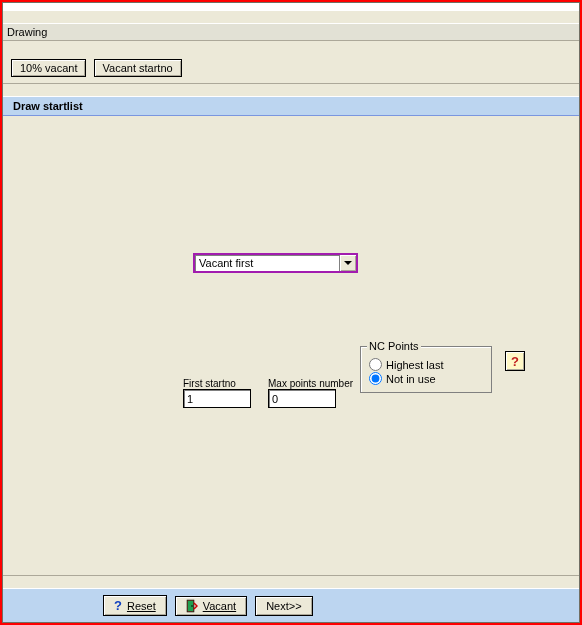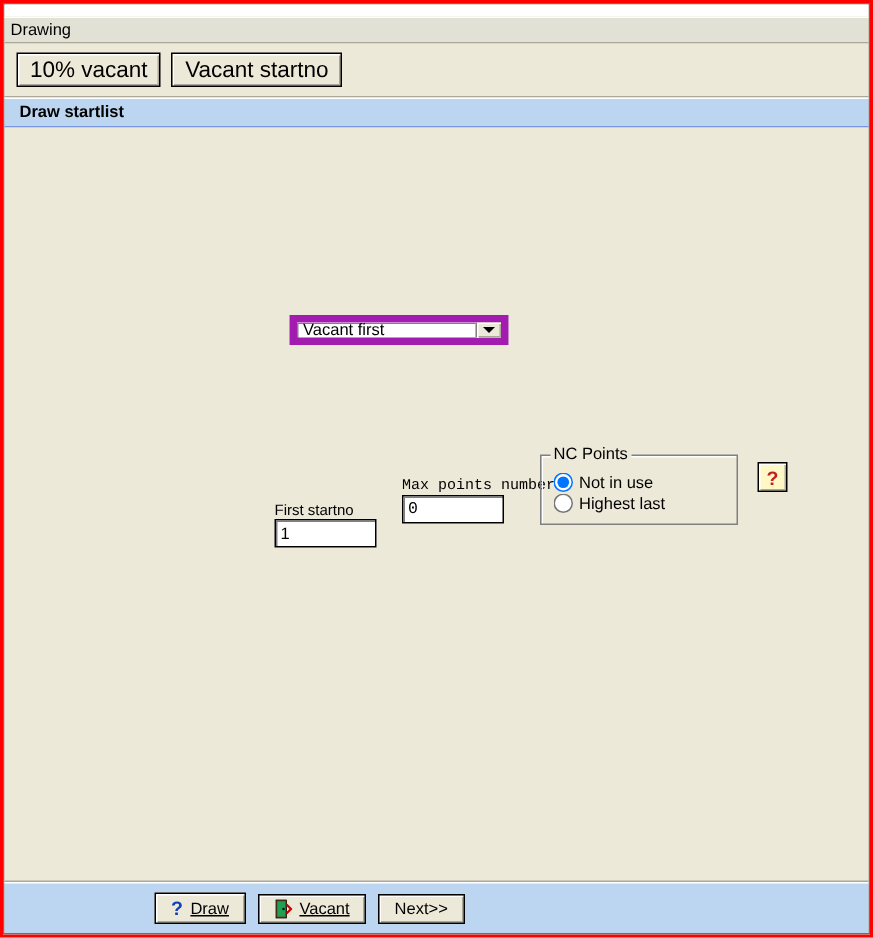--- a/index.html
+++ b/index.html
@@ -13,20 +13,21 @@
     border: 2px solid red;
     overflow: hidden;
   }
   .inner {
     border: 1px solid #716f64;
     box-sizing: border-box;
     width: 100%;
     height: 100%;
     display: flex;
     flex-direction: column;
+    gap: 12px;
   }
   .title-sliver {
     height: 8px;
     background: #fff;
     display: flex;
     align-items: flex-start;
     padding-left: 6px;
     color: #c00;
     font-size: 9px;
     overflow: hidden;
@@ -45,21 +46,21 @@
     border-bottom: 1px solid #aca899;
   }
   .btn {
     display: inline-flex;
     align-items: center;
     background: #ece9d8;
     border: 1px solid #000;
     box-shadow: inset 1px 1px 0 #fff, inset -1px -1px 0 #aca899;
     padding: 2px 8px;
     font-family: inherit;
-    font-size: 15px;
+    font-size: 11px;
     cursor: pointer;
     min-height: 18px;
     margin-right: 4px;
   }
   .section-header {
     background: #bcd5f0;
     border-top: 1px solid #fff;
     border-bottom: 1px solid #7a96df;
     padding: 3px 10px;
     font-weight: bold;
@@ -73,24 +74,24 @@
     border-bottom: 1px solid #aca899;
   }
   .dropdown-wrap {
     position: absolute;
     left: 190px;
     top: 125px;
   }
   .dropdown {
     display: inline-flex;
     align-items: stretch;
-    border: 5px solid #a21caf;
+    border: 2px solid #a21caf;
     box-shadow: inset 1px 1px 0 #808080;
     background: #fff;
-    width: 146px;
+    width: 165px;
     height: 20px;
     box-sizing: border-box;
   }
   .dropdown .dd-text {
     flex: 1;
     padding: 2px 4px;
     font-size: 11px;
     display: flex;
     align-items: center;
   }
@@ -104,21 +105,21 @@
     justify-content: center;
   }
   .dd-btn::after {
     content: "";
     border-left: 4px solid transparent;
     border-right: 4px solid transparent;
     border-top: 4px solid #000;
   }
   .field-group { position: absolute; }
   .fs-first { left: 180px; top: 250px; }
-  .fs-max   { left: 265px; top: 234px; font-family: Liberation Mono, monospace; }
+  .fs-max   { left: 265px; top: 250px; }
   .nc-box  { left: 357px; top: 218px; }
   .help-icon-pos { left: 502px; top: 223px; }
   .lbl {
     font-size: 10px;
     margin-bottom: 0;
     display: block;
     white-space: nowrap;
   }
   .txt-input {
     border: 1px solid #000;
@@ -233,40 +234,40 @@
     <div class="field-group fs-max">
       <span class="lbl">Max points number</span>
       <input class="txt-input txt-max" type="text" value="0" style="">
     </div>
 
     <div class="field-group nc-box">
       <div class="fieldset">
         <span class="legend">NC Points</span>
 
         <label class="radio-row">
+          <input type="radio" name="nc" style="">
+          <span>Highest last</span>
+        </label>
+        <label class="radio-row">
           <input type="radio" name="nc" checked="" style="">
           <span>Not in use</span>
         </label>
-        <label class="radio-row">
-          <input type="radio" name="nc" style="">
-          <span>Highest last</span>
-        </label>
       </div>
     </div>
 
     <div class="field-group help-icon-pos">
       <div class="help-icon">?</div>
     </div>
 
   </div>
 
   <div class="footer">
     <button class="f-btn">
       <span class="icon-help">?</span>
-      <u>Draw</u>
+      <u>Reset</u>
     </button>
     <button class="f-btn">
       <span class="icon-close">
         <svg width="12" height="14" viewBox="0 0 12 14">
           <rect x="1" y="1" width="7" height="12" fill="#6c4a2c" stroke="#000" stroke-width="0.5"></rect>
           <rect x="2" y="2" width="5" height="10" fill="#20a050"></rect>
           <circle cx="6" cy="7" r="0.8" fill="#000"></circle>
           <path d="M8 4 L11 7 L8 10" fill="none" stroke="#c00" stroke-width="1.5"></path>
         </svg>
       </span>

